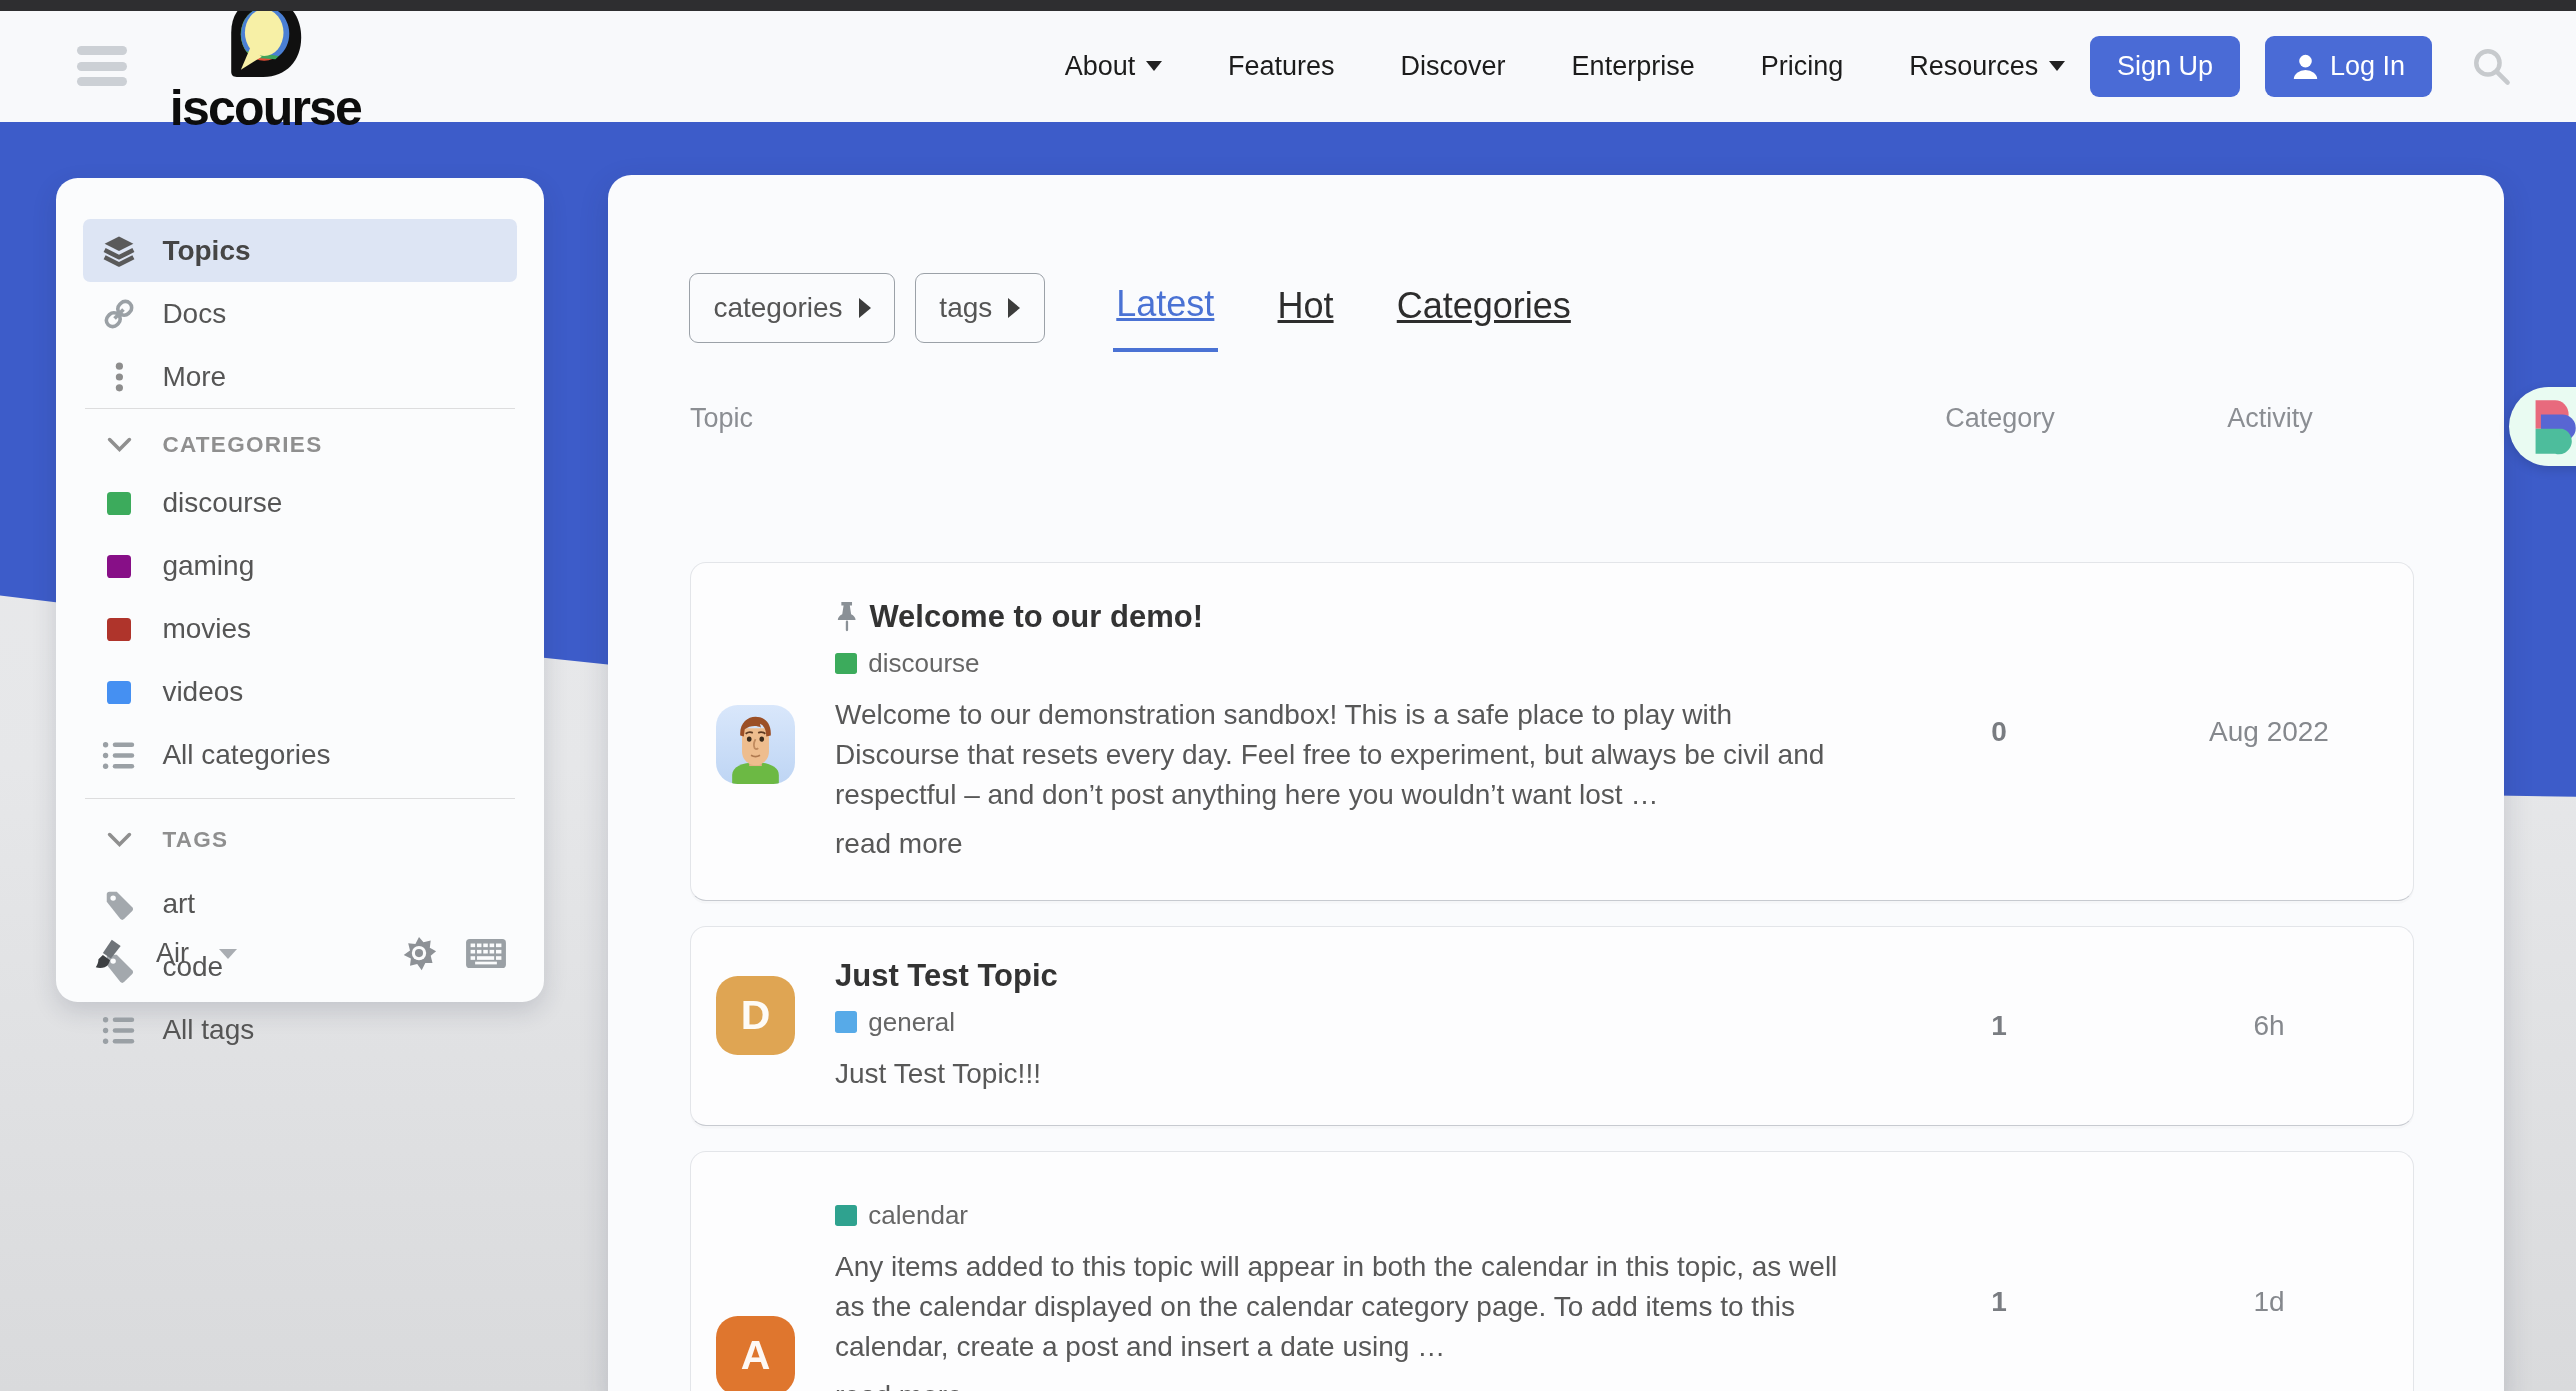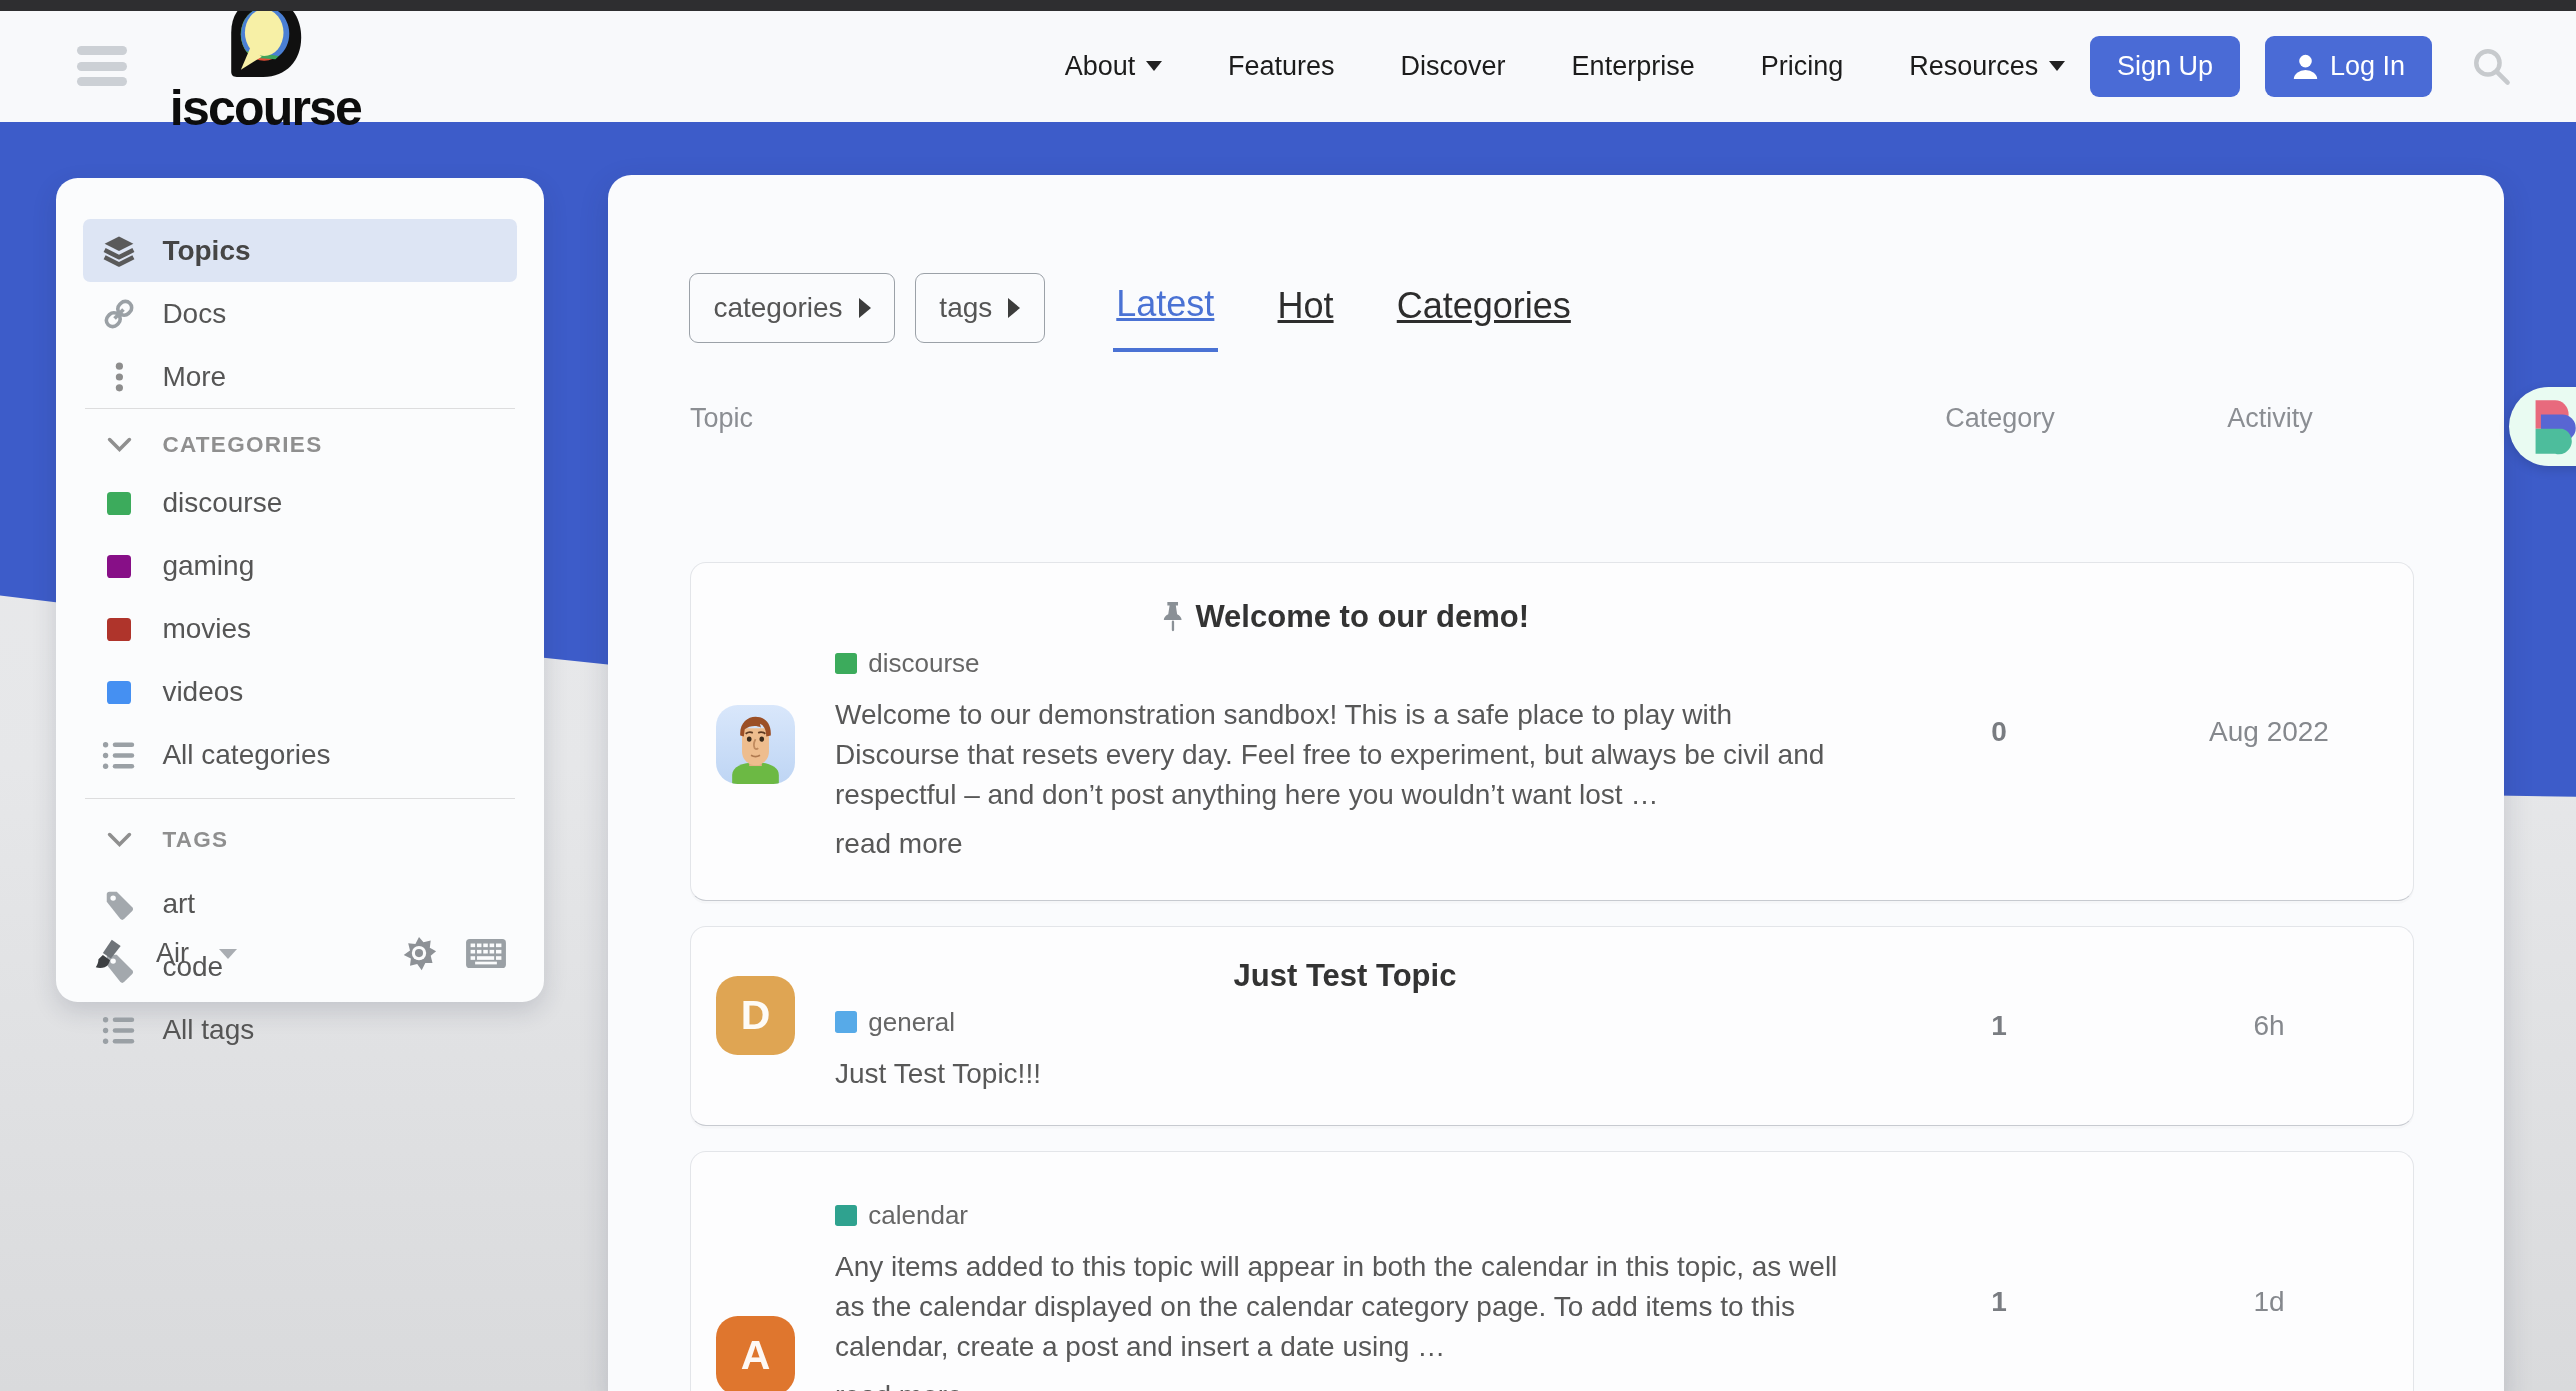--- a/index.html
+++ b/index.html
@@ -81,21 +81,21 @@
   .col-head .c { text-align:center; }
 
   .topic-list { margin:128px 90px 0 82px; display:flex; flex-direction:column; gap:25px; }
   .topic-card {
     background:#fdfdfe; border:1.8px solid #e3e5e9; border-bottom-color:#c7cad0; border-radius:16px;
     display:grid; grid-template-columns:1fr 252px 288px; align-items:center; position:relative;
     box-shadow:0 2.7px 0 rgba(0,0,0,.02); cursor:pointer;
   }
   .topic-body { padding:36px 18px 36px 144px; }
   .topic-card:nth-child(2) .topic-body { padding-top:31px; padding-bottom:31px; }
-  .topic-title { font-size:31px; font-weight:bold; color:#333; display:flex; align-items:center; gap:11px;justify-content:center; }
+  .topic-title { font-size:31px; font-weight:bold; color:#333; display:flex; align-items:center; gap:11px; }
   .topic-cat { margin-top:12.6px; display:flex; align-items:center; gap:11.7px; font-size:26px; color:#666; }
   .topic-cat .sq { width:21.6px; height:21.6px; border-radius:2.7px; }
   .topic-excerpt { margin-top:16px; font-size:28px; color:#585858; line-height:40px; max-width:1025px; }
   .read-more { display:block;margin-top:9px; }
   .avatar { position:absolute; left:25px; width:79px; height:79px; border-radius:21.6px; overflow:hidden; }
   .avatar.letter { display:flex; align-items:center; justify-content:center; color:rgba(255,255,255,.95);
                    font-size:41px; font-weight:bold; }
   .topic-card:nth-child(1) .avatar { top:142px; }
   .topic-card:nth-child(2) .avatar { top:49px; }
   .topic-card:nth-child(3) .avatar { top:164px; }

